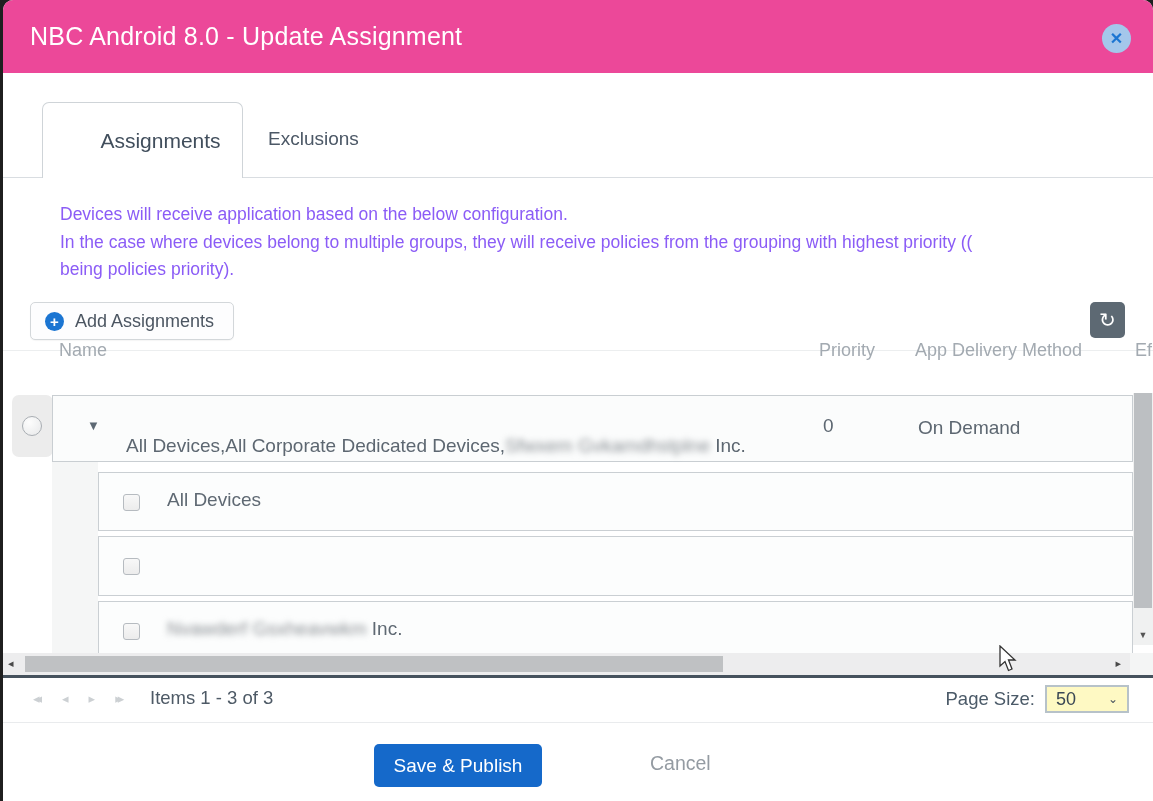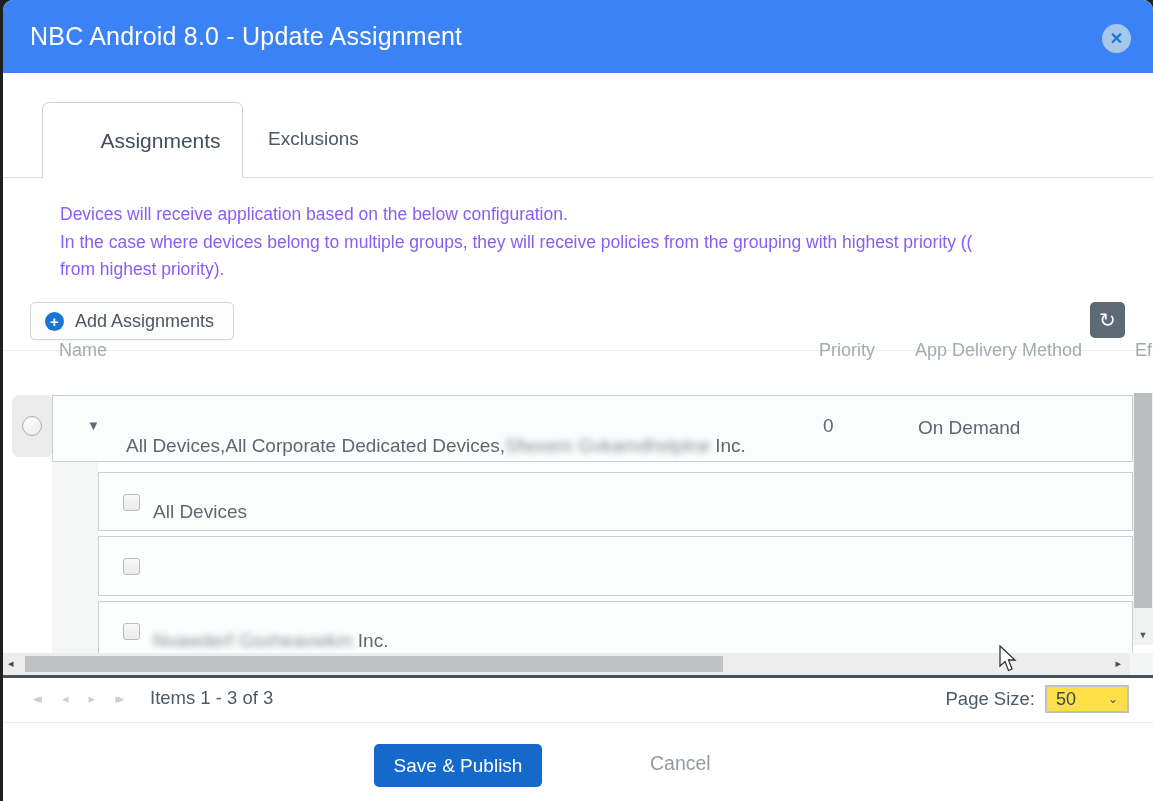--- a/index.html
+++ b/index.html
@@ -3,21 +3,21 @@
 <meta charset="utf-8">
 <style>
   * { margin:0; padding:0; box-sizing:border-box; }
   html,body { width:1153px; height:801px; overflow:hidden; background:#1f1f1f;
               font-family:"Liberation Sans", sans-serif; }
   .modal { position:absolute; left:3px; top:0; width:1150px; height:801px;
            background:#fff; border-radius:10px 10px 0 0; overflow:hidden; }
 
   
   .titlebar { position:absolute; left:0; top:0; width:100%; height:73px;
-              background:#3b82f6; display:flex; align-items:center; padding-left:27px; }
+              background:#ec4899; display:flex; align-items:center; padding-left:27px; }
   .titlebar .title { color:#fff; font-size:25px; letter-spacing:.2px; }
   .close-btn { position:absolute; top:24px; right:22px; width:29px; height:29px;
                border-radius:50%; background:#a4c7eb; display:flex; align-items:center;
                justify-content:center; cursor:pointer; }
   .close-btn span { color:#1b75d2; font-size:16px; font-weight:700; line-height:1; }
 
   
   .tabs { position:absolute; left:0; top:73px; width:100%; height:105px; }
   .tab-divider { position:absolute; left:0; right:0; bottom:0; height:1px; background:#d9dde1; }
   .tab-active { position:absolute; left:39px; top:29px; width:201px; height:76px;
@@ -65,22 +65,22 @@
   .redacted { filter:blur(3px); color:#8a8f94; white-space:pre; }
 
   .substrip { position:absolute; left:49px; top:462px; width:46px; height:191px; background:#f5f6f6; }
   .sub-row { position:absolute; left:95px; width:1035px; background:#fcfdfd;
              border:1px solid #cacfd3; }
   .sub-row-1 { top:472px; height:59px; } .sub-row-2 { top:536px; height:60px; }
   .sub-row-3 { top:601px; height:60px; }
   .checkbox { position:absolute; left:24px; top:21px; width:17px; height:17px;
               border:1px solid #b6bbc0; border-radius:3px;
               background:linear-gradient(#f8f8f8,#ececec); cursor:pointer; }
-  .sub-label { position:absolute; left:54px; top:16px; font-size:19px; color:#5f6973;
-               display:flex; white-space:pre;margin-top:12px; }
+  .sub-label { position:absolute; left:68px; top:16px; font-size:19px; color:#5f6973;
+               display:flex; white-space:pre; }
 
   
   .vscroll { position:absolute; right:0; top:393px; width:20px; height:252px; background:#f0f1f1; }
   .vthumb { position:absolute; left:1px; top:0; width:18px; height:215px; background:#bcbfc2; cursor:pointer; }
   .varrow { position:absolute; bottom:5px; width:100%; text-align:center; font-size:9px; color:#555; cursor:pointer; }
 
   
   .hscroll { position:absolute; left:0; top:653px; width:1127px; height:22px; background:#ededee; }
   .hcorner { position:absolute; right:0; top:653px; width:23px; height:22px; background:#f4f5f5; }
   .harrow-left { position:absolute; left:5px; top:4px; font-size:11px; color:#4a4a4a; cursor:pointer; }
@@ -89,21 +89,21 @@
   .dark-line { position:absolute; left:0; top:675px; width:100%; height:3px; background:#46525d; }
 
   
   .pagebar { position:absolute; left:0; top:678px; width:100%; height:44px; background:#fff; }
   .pg-arrows { position:absolute; left:30px; top:13px; display:flex; gap:20px;
                color:#ccd0d3; font-size:13px; }
   .pg-arrows span { cursor:pointer; letter-spacing:-4px; padding-right:4px; }
   .items-text { position:absolute; left:147px; top:9px; font-size:18.5px; color:#4e5a66; }
   .pagesize-label { position:absolute; right:118px; top:10px; font-size:18.5px; color:#4b5a68; }
   .pagesize-select { position:absolute; right:24px; top:7px; width:84px; height:28px;
-                     border:2px solid #b7c2c9; background:#fde047; display:flex;
+                     border:2px solid #b7c2c9; background:#fef9c3; display:flex;
                      align-items:center; justify-content:space-between; padding:0 9px;
                      font-size:18px; color:#3a4754; cursor:pointer; }
   .pagesize-select .chev { font-size:12px; color:#4a5560; }
 
   
   .footer-divider { position:absolute; left:0; top:722px; width:100%; height:1px; background:#e9ebed; }
   .save-btn { position:absolute; left:371px; top:744px; width:168px; height:43px;
               background:#1569ca; border-radius:5px; color:#fff; font-size:19px;
               display:flex; align-items:center; justify-content:center; cursor:pointer; }
   .cancel-btn { position:absolute; left:647px; top:752px; font-size:19.5px; color:#949ba2; cursor:pointer; }
@@ -128,21 +128,21 @@
       <span>Assignments</span>
     </div>
     <div class="tab-inactive">
       <span>Exclusions</span>
     </div>
   </div>
 
   <div class="desc">
     <div>Devices will receive application based on the below configuration.</div>
     <div>In the case where devices belong to multiple groups, they will receive policies from the grouping with highest priority ((</div>
-    <div>from highest priority).</div>
+    <div>being policies priority).</div>
   </div>
 
   <div class="add-btn">
     <span class="plus-circle">+</span>
     <span>Add Assignments</span>
   </div>
   <div class="refresh-btn">
     <span>↻</span>
   </div>
   <div class="toolbar-divider"></div>

